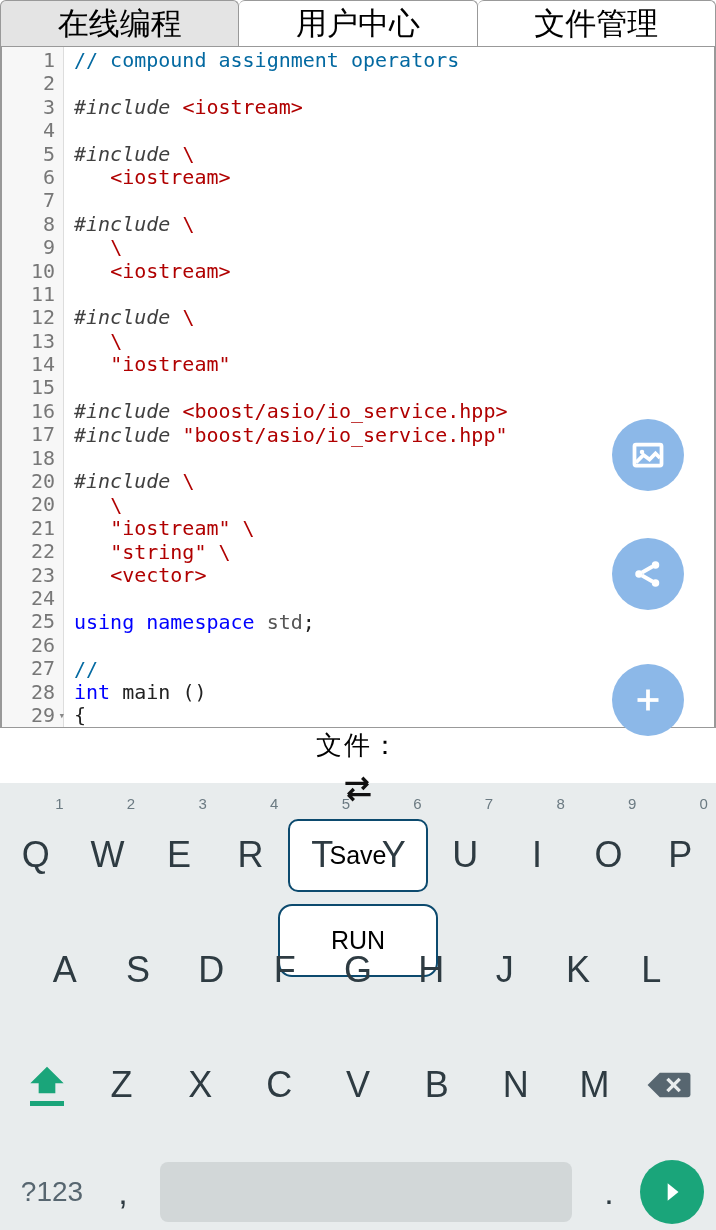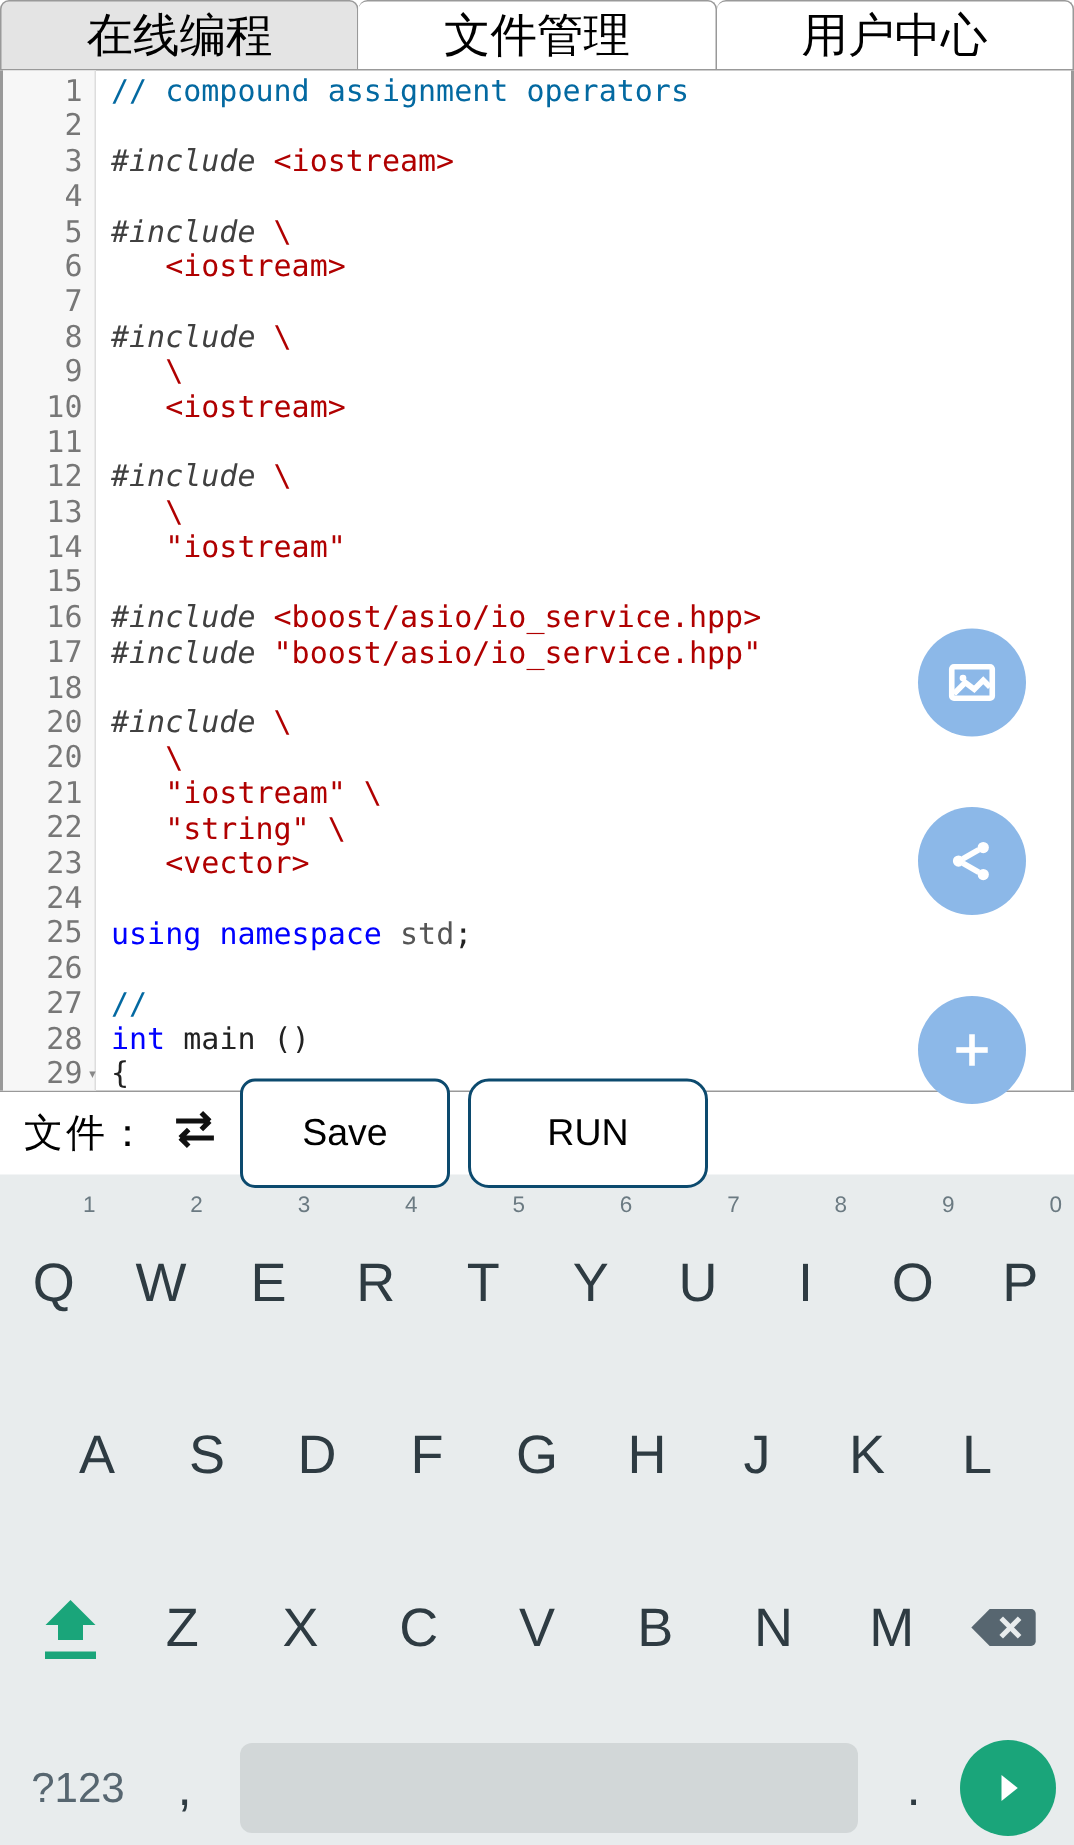--- a/index.html
+++ b/index.html
@@ -25,21 +25,21 @@
   .code .id { color: #555; margin-top: 36px; }
 
   
   .fab { position: absolute; right: 30px; width: 72px; height: 72px; border-radius: 50%; background: #8cb8e8; display: flex; align-items: center; justify-content: center; cursor: pointer; }
   .fab svg { width: 36px; height: 36px; fill: none; stroke: #fff; stroke-width: 2.5; }
   .fab.img { top: 372px; }
   .fab.share { top: 491px; }
   .fab.add { top: 617px; }
 
   
-  .infobar { display: flex; align-items: center; height: 56px; border-top: 1px solid #999; padding: 0 16px; gap: 12px; }
+  .infobar { display: flex; align-items: center; height: 56px; border-top: 1px solid #999; padding: 0 16px; gap: 12px; flex-direction: column; }
   .filelabel { font-size: 26px; letter-spacing: 2px; }
   .filepath { font-size: 28px; font-family: monospace; flex: 1; }
   .swap { width: 36px; }
   .swap svg { width: 36px; height: 28px; stroke: #111; stroke-width: 2.4; fill: none; }
   .btn { border: 2px solid #0c4a6e; border-radius: 10px; background: #fff; font-size: 25px; padding: 20px 0; width: 140px; text-align: center; cursor: pointer; }
   .btn.run { width: 160px; border-radius: 14px; }
 
   
   .keyboard { background: #e8eced; height: 447px; padding-top: 14px; }
   .krow { display: flex; justify-content: space-around; align-items: center; height: 115px; }
@@ -58,22 +58,22 @@
   .enter { width: 64px; height: 64px; border-radius: 50%; background: #1aa57a; display: flex; align-items: center; justify-content: center; cursor:pointer;}
   .enter svg { width: 26px; height: 26px; fill: #fff; }
   .row3 { padding: 0 12px; }
   .row3 .key { flex: 1; }
 </style>
 </head>
 <body>
 
 <div class="tabs">
   <div class="tab active">在线编程</div>
+  <div class="tab">用户中心</div>
   <div class="tab">文件管理</div>
-  <div class="tab">用户中心</div>
 </div>
 
 <div class="editor">
   <div class="gutter" id="gutter">
       <div>1</div>
       <div>2</div>
       <div>3</div>
       <div>4</div>
       <div>5</div>
       <div>6</div>

